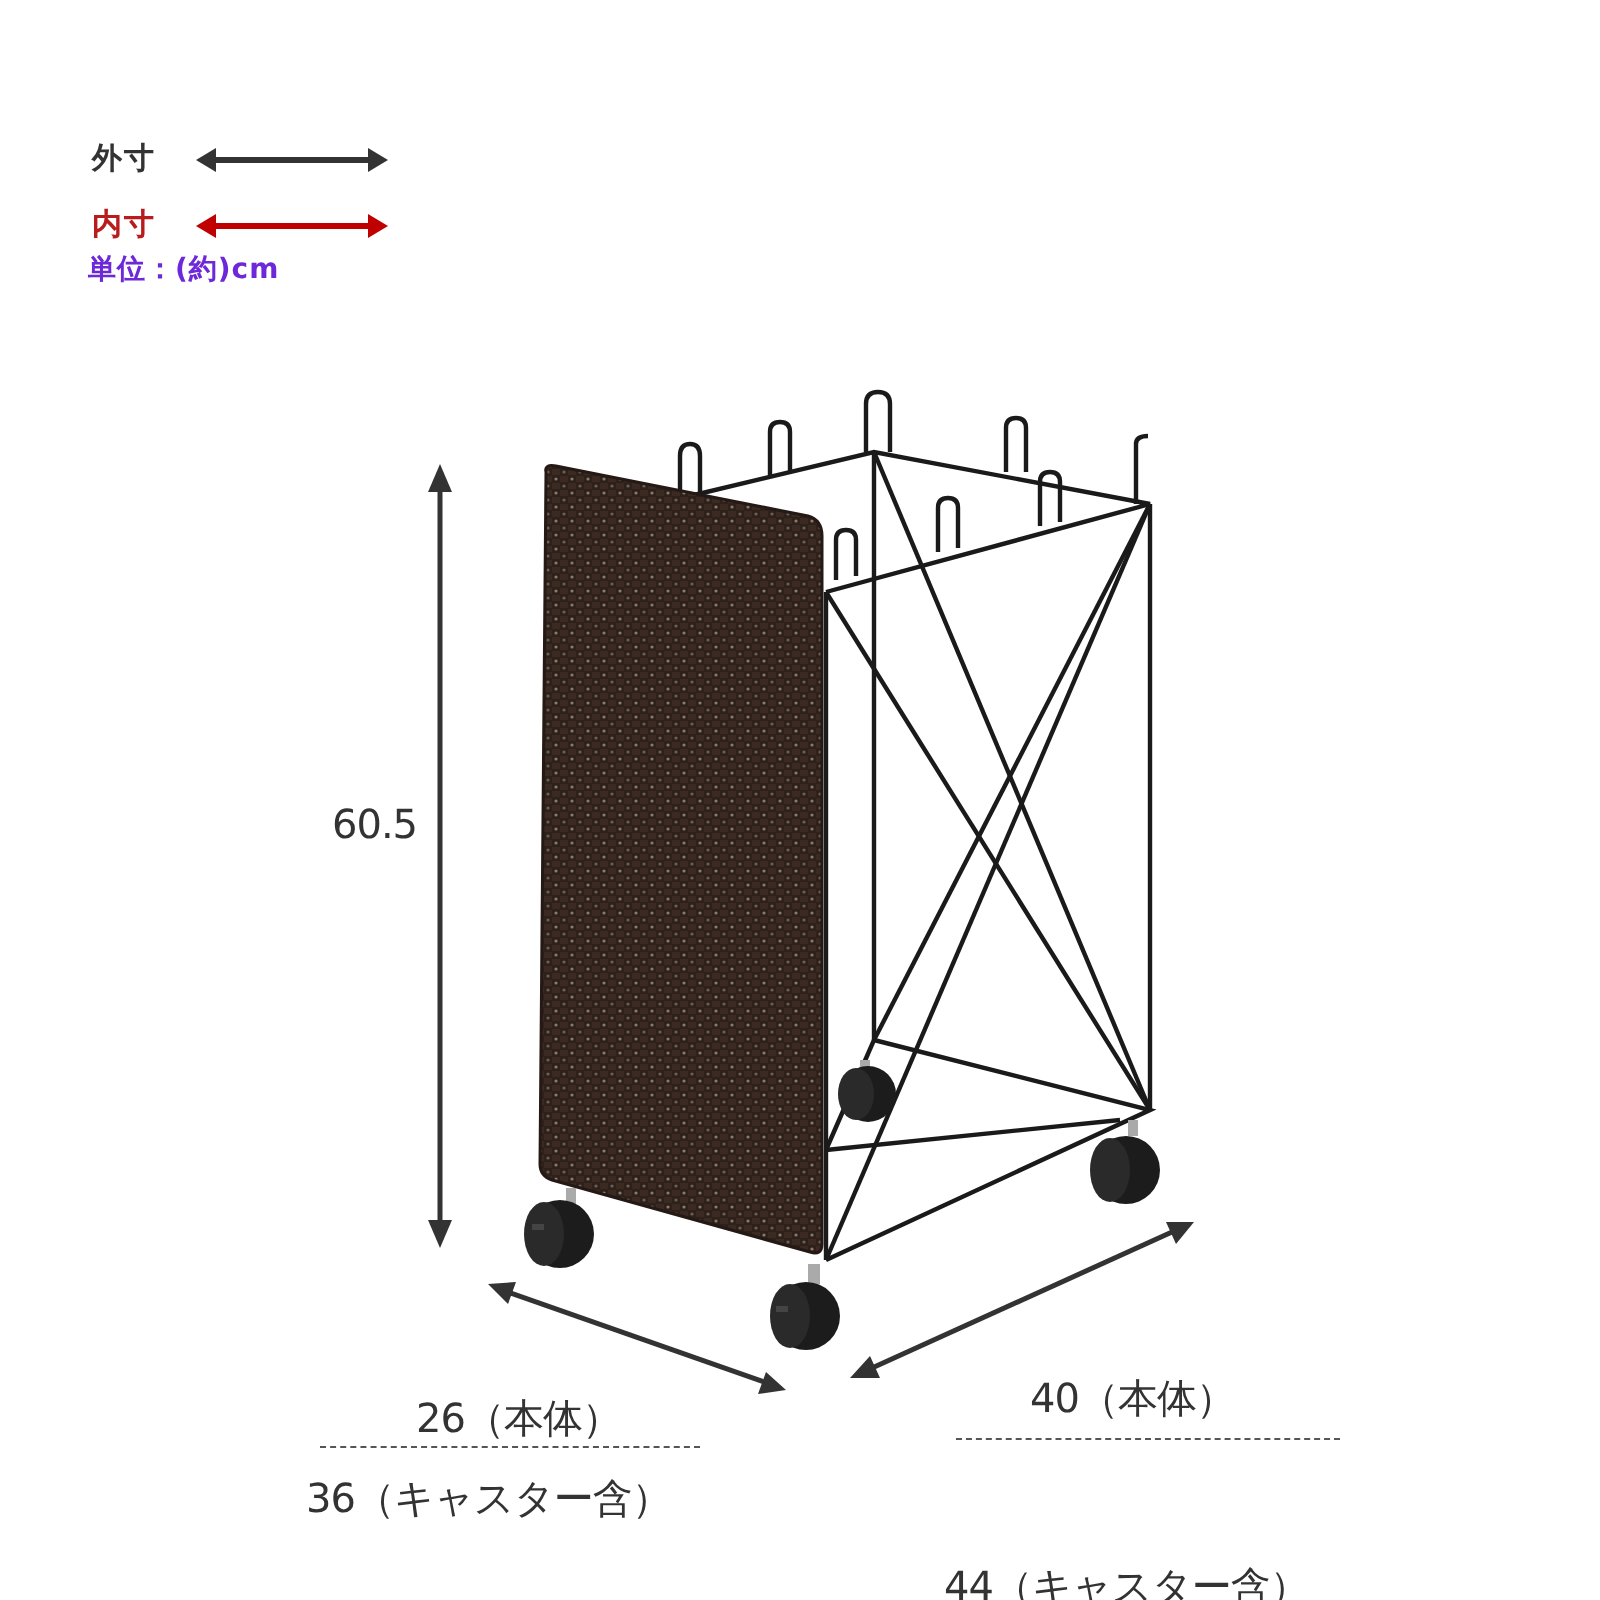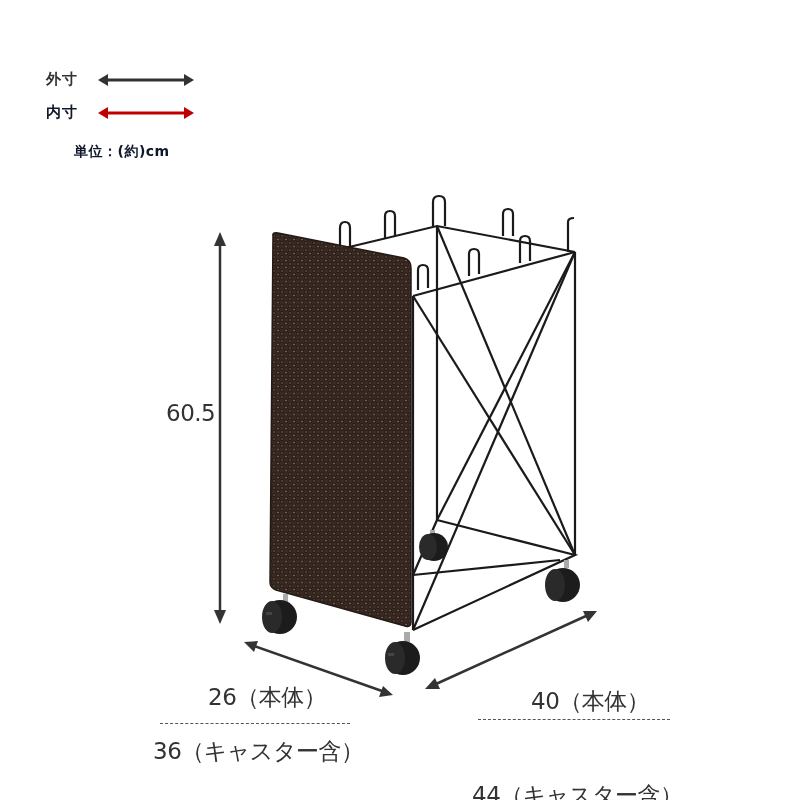--- a/index.html
+++ b/index.html
@@ -1,27 +1,27 @@
 <!DOCTYPE html>
 <html><head>
 <meta charset="utf-8">
 <style>
   html, body { margin: 0; padding: 0; background: #ffffff; }
   body { width: 800px; height: 800px; position: relative; overflow: hidden;
          font-family: "DejaVu Sans", "Liberation Sans", sans-serif; color: #333333; }
   .legend-row { position: absolute; left: 46px; display: flex; align-items: center; }
   .legend-label { font-size: 15px; font-weight: bold; letter-spacing: 1px; width: 52px; }
   .legend-outer { top: 70px; color: #333333; }
-  .legend-inner { top: 103px; color: #0f172a; }
-  .unit-note { position: absolute; left: 44px; top: 143px; font-size: 14px; font-weight: bold; color: #0f172a; letter-spacing: 0.5px; margin-left: 30px; }
-  .dim-label { position: absolute; font-size: 23px; color: #333333; white-space: nowrap; letter-spacing: -0.5px; }
+  .legend-inner { top: 103px; color: #b91c1c; }
+  .unit-note { position: absolute; left: 44px; top: 126px; font-size: 14px; font-weight: bold; color: #6d28d9; letter-spacing: 0.5px; }
+  .dim-label { position: absolute; font-size: 20px; color: #333333; white-space: nowrap; letter-spacing: -0.5px; }
   .dim-height { left: 166px; top: 400px; }
-  .dim-depth-body { left: 208px; top: 682px; }
+  .dim-depth-body { left: 208px; top: 696px; }
   .dim-depth-caster { left: 153px; top: 736px; }
-  .dim-width-body { left: 515px; top: 686px; margin-left: 16px; }
+  .dim-width-body { left: 515px; top: 686px; }
   .dim-width-caster { left: 472px; top: 733px; margin-top: 47px; }
   .dash { position: absolute; height: 0; border-top: 1px dashed #555555; }
   .dash-depth { left: 160px; top: 723px; width: 190px; }
   .dash-width { left: 478px; top: 719px; width: 192px; }
   svg.art { position: absolute; left: 0; top: 0; }
 </style>
 </head>
 <body>
 
 <div class="legend-row legend-outer">

